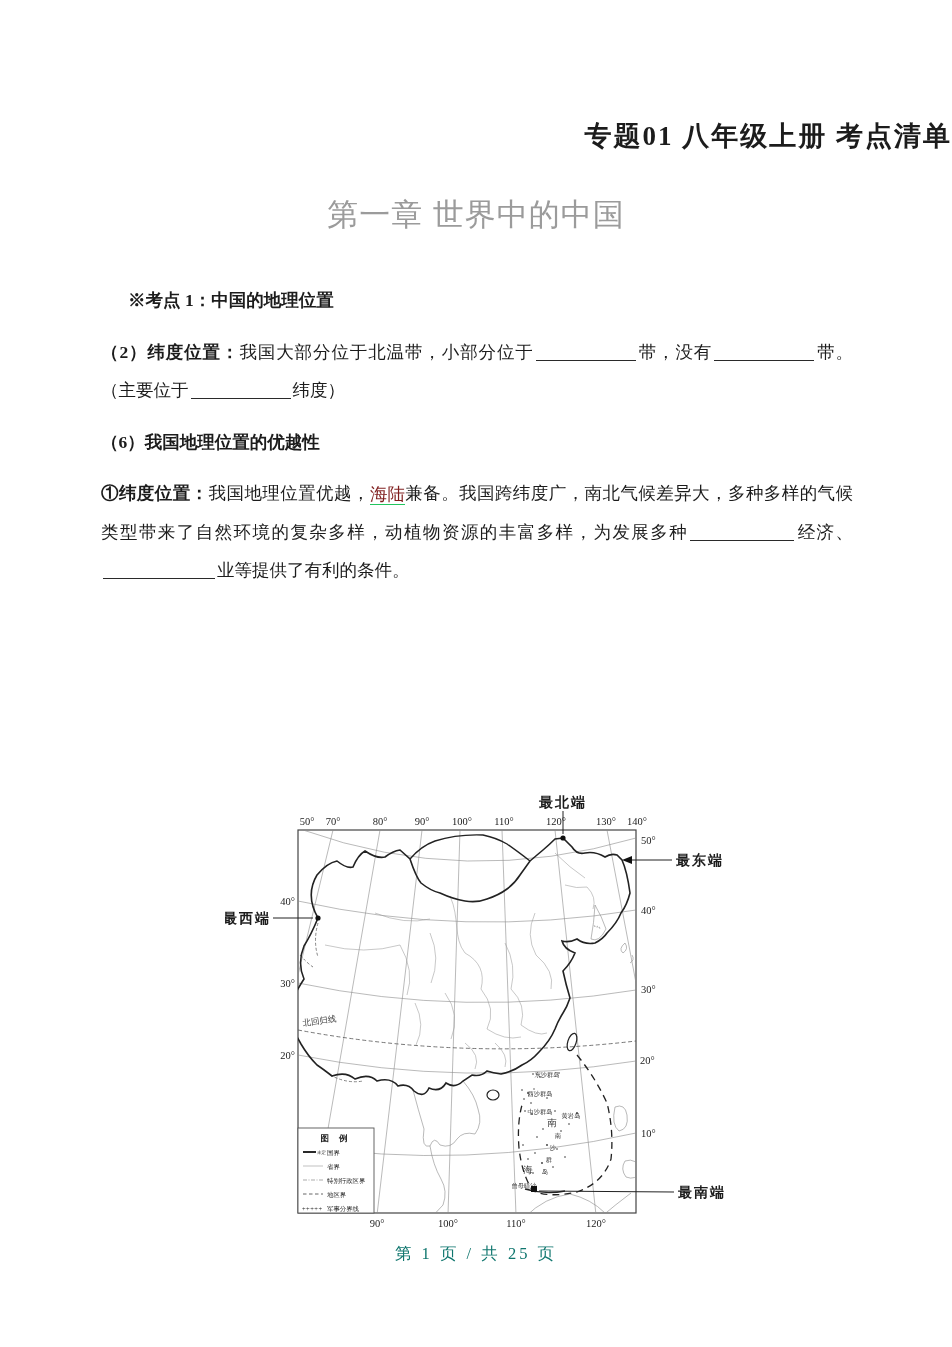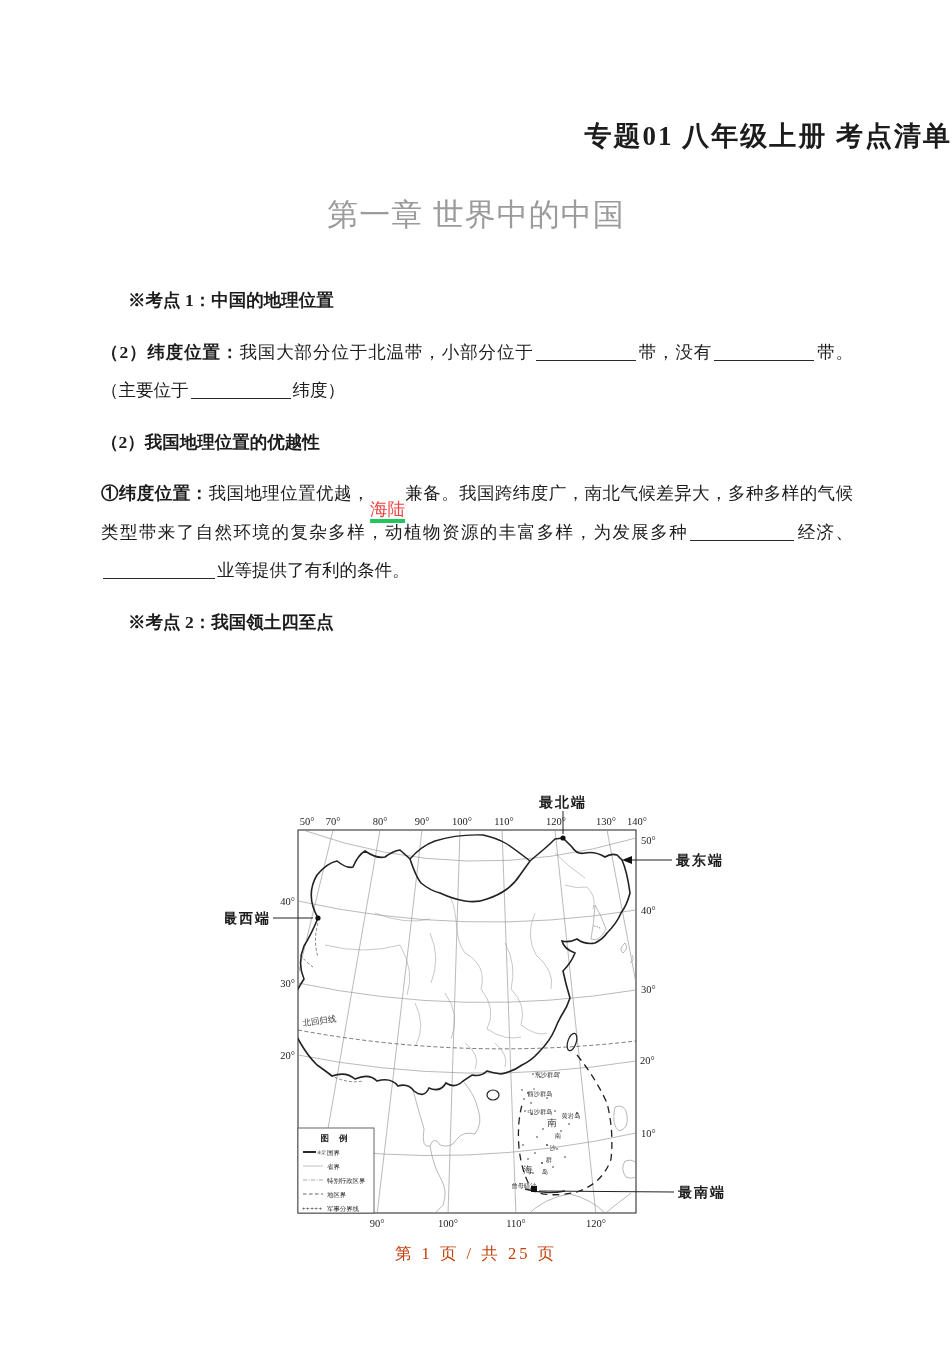--- a/index.html
+++ b/index.html
@@ -22,27 +22,27 @@
   }
   .content p{margin:13px;padding:0;}
   .kaodian{font-weight:bold;text-indent:27px;}
   b.lead{font-weight:bold;}
   .blank{
     display:inline-block;height:1em;border-bottom:1.4px solid #2a2a2a;
     position:relative;top:3px;margin:0 2px;
   }
   .w100{width:100px;} .w104{width:104px;} .w112{width:112px;} .w122{width:122px;}
   .ans{
-    color:#ef4444;display:inline-block;border-bottom:4px solid #22c55e;
-    line-height:1.15;position:relative;top:16px;
+    color:#7f1d1d;display:inline-block;border-bottom:1px solid #22c55e;
+    line-height:1.15;position:relative;top:1px;
   }
   .map-wrap{position:absolute;left:225px;top:793px;width:515px;height:448px;}
   .footer{
     position:absolute;left:0;top:1243px;width:952px;text-align:center;
-    font-size:16.5px;letter-spacing:3px;color:#c2410c;
+    font-size:16.5px;letter-spacing:3px;color:#0f766e;
   }
   svg text{font-family:"Liberation Serif","DejaVu Serif",serif;fill:#1c1c1c;}
   .tick{font-size:10.5px;}
   .extreme{font-size:14px;font-weight:bold;letter-spacing:2px;}
   .isl{font-size:6.3px;fill:#333;}
   .sea{font-size:9.5px;fill:#333;letter-spacing:0;}
   .leg{font-size:6.4px;}
   .legtitle{font-size:8.5px;font-weight:bold;letter-spacing:4px;}
   .tropic-t{font-size:8.5px;fill:#3a3a3a;}
   .tiny{font-size:4.5px;fill:#444;}
@@ -55,26 +55,25 @@
   <div class="doc-title">专题01 八年级上册 考点清单</div>
   <div class="chapter-title">第一章 世界中的中国</div>
 
   <div class="content">
     <p class="kaodian">※考点 1：中国的地理位置</p>
 
 
     <p><b class="lead">（2）纬度位置：</b><span>我国大部分位于北温带，小部分位于</span><span class="blank w100"></span><span>带，没有</span><span class="blank w100"></span><span>带。（主要位于</span><span class="blank w100"></span><span>纬度）</span></p>
 
 
-    <p><b class="lead">（2）我国地理位置的优越性</b></p>
+    <p><b class="lead">（6）我国地理位置的优越性</b></p>
 
     <p><b class="lead">①纬度位置：</b><span>我国地理位置优越，</span><span class="ans">海陆</span><span>兼备。我国跨纬度广，南北气候差异大，多种多样的气候类型带来了自然环境的复杂多样，动植物资源的丰富多样，为发展多种</span><span class="blank w104"></span><span>经济、</span><span class="blank w112"></span><span>业等提供了有利的条件。</span></p>
 
 
-    <p class="kaodian">※考点 2：我国领土四至点</p>
   </div>
 
   <div class="map-wrap">
   <svg width="515" height="448" viewBox="0 0 515 448">
     <defs>
       <clipPath id="frameClip">
             <rect x="73" y="37" width="338" height="383"></rect>
           </clipPath>
     </defs>
 

